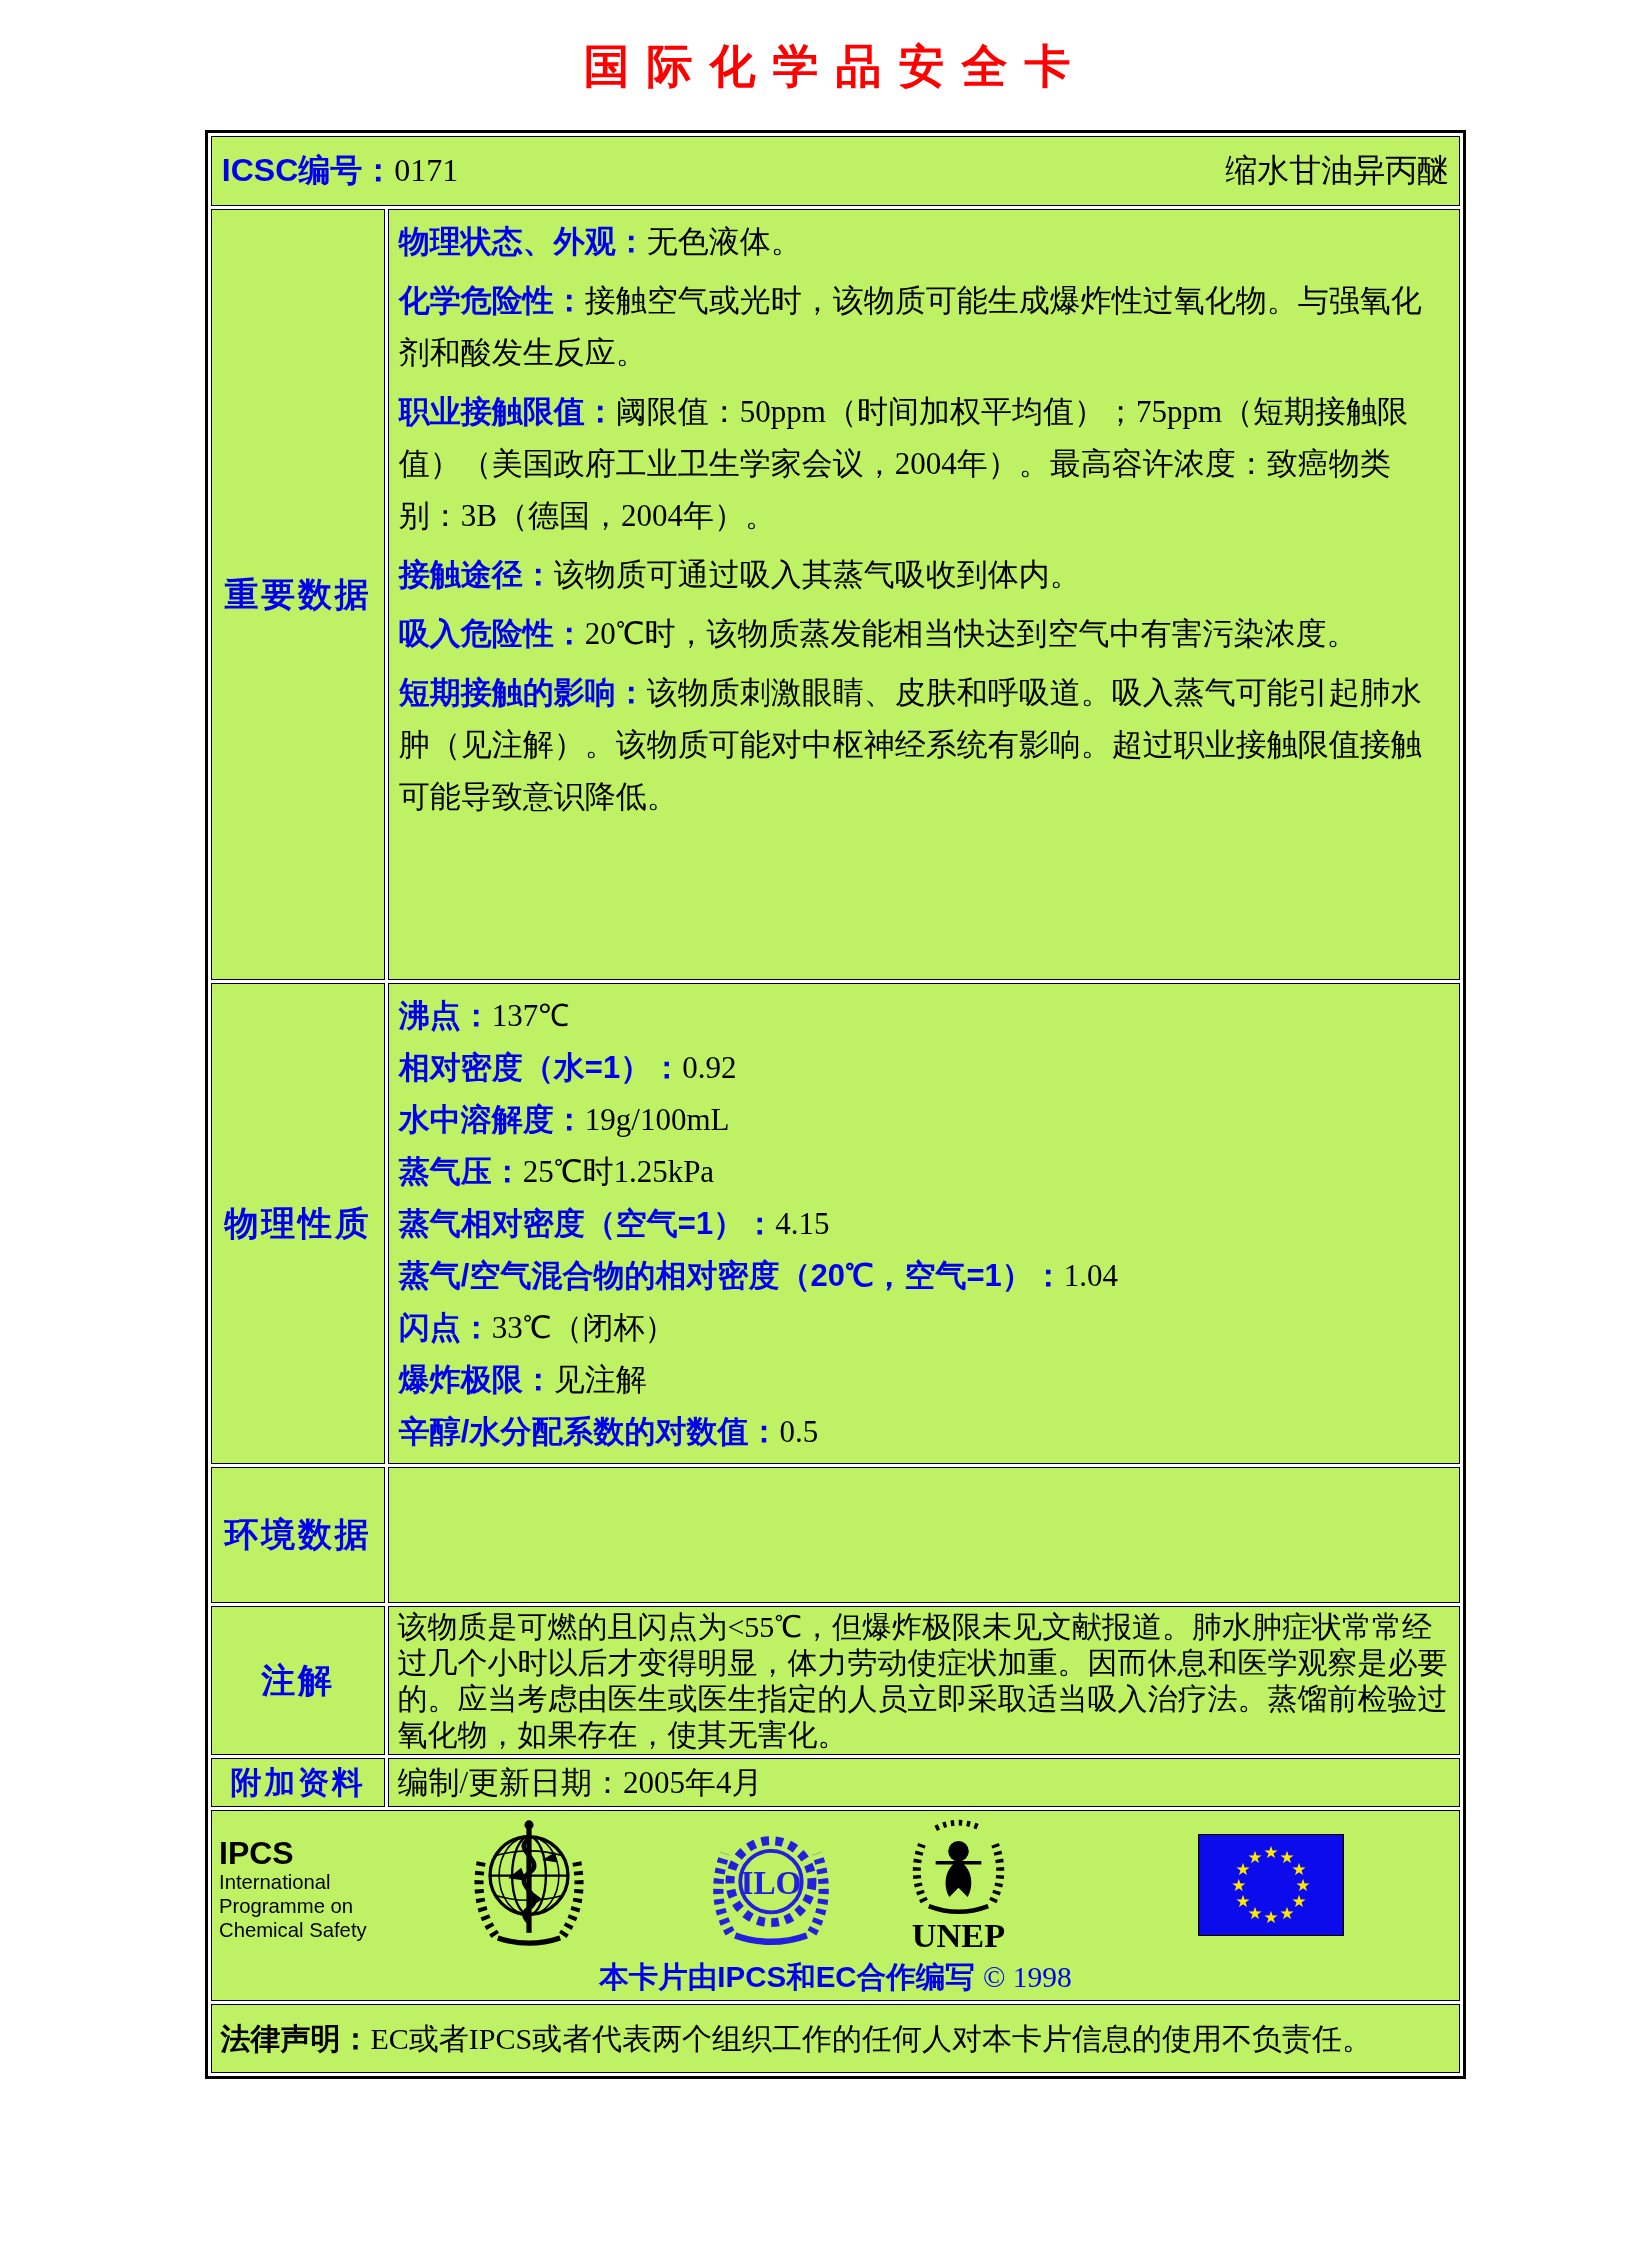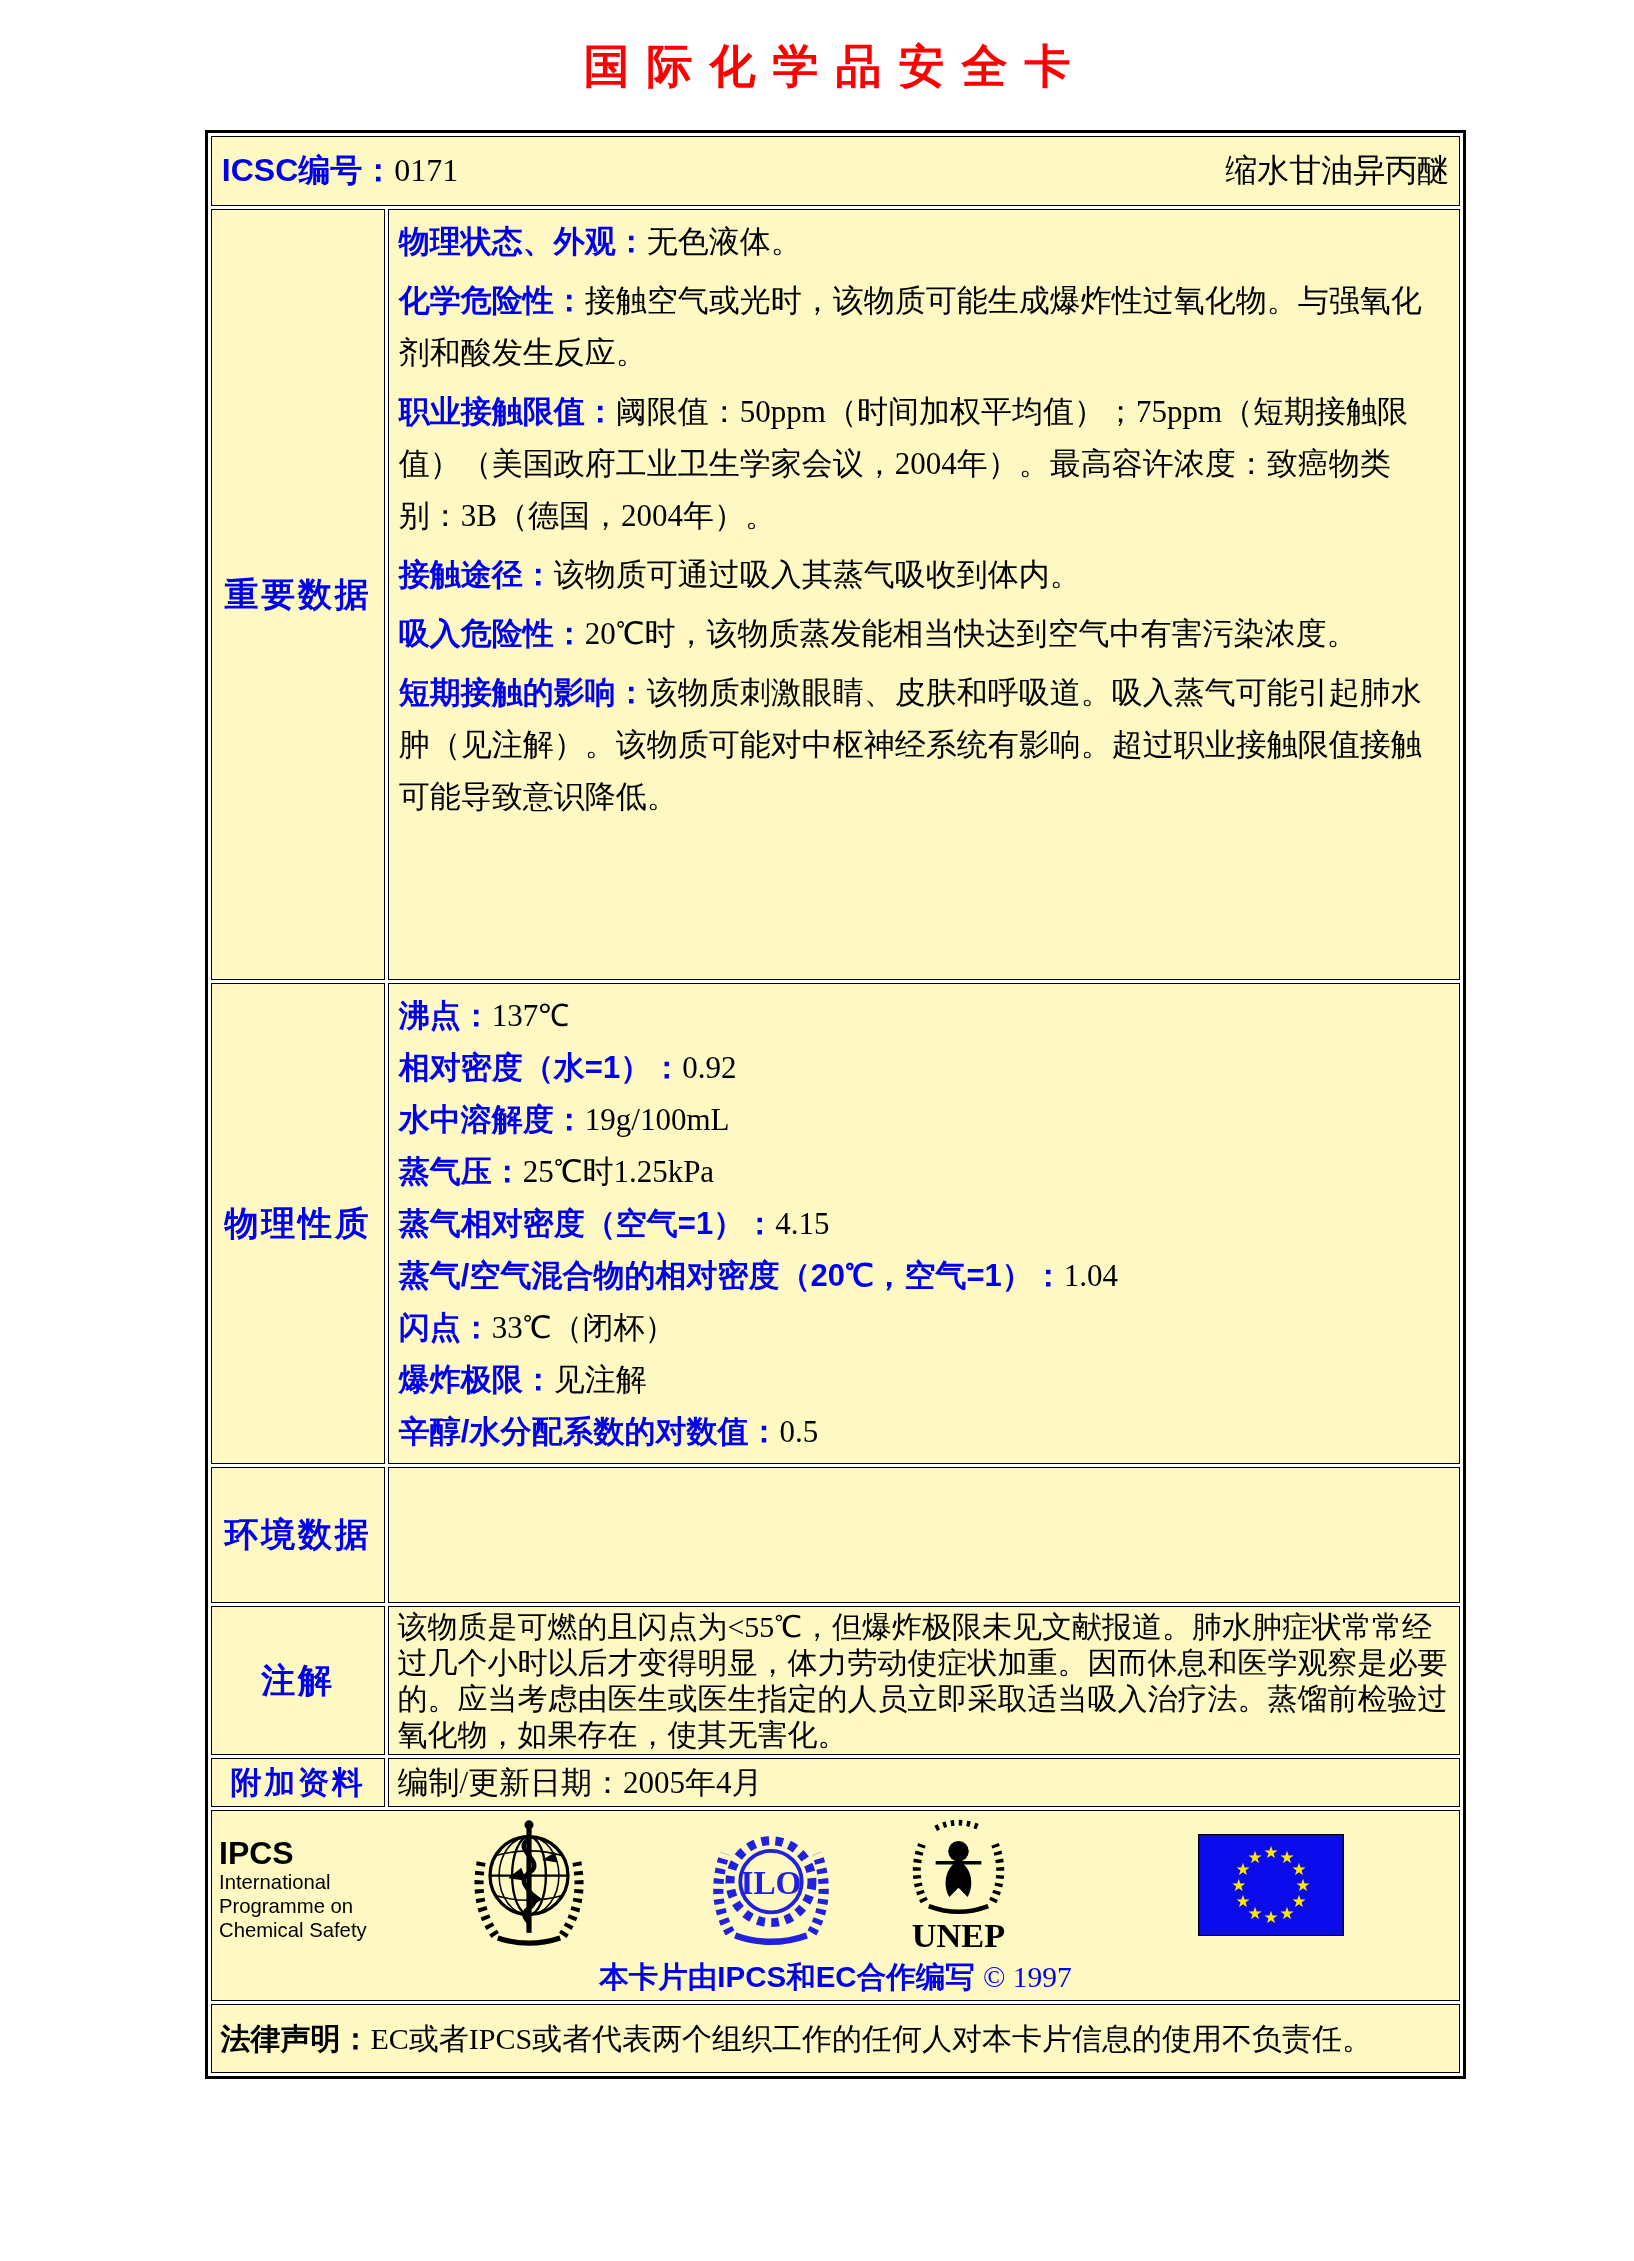--- a/index.html
+++ b/index.html
@@ -14,21 +14,21 @@
     font-size:46px;line-height:59px;letter-spacing:17px;
     font-family:"Liberation Sans", sans-serif;
     white-space:nowrap;
   }
   table.card{
     position:absolute;left:205px;top:130px;width:1261px;
     border-collapse:separate;border-spacing:3.5px;
     border:3.5px solid #000;background:#fff;
     table-layout:fixed;
   }
-  td{border:1.4px solid #000;vertical-align:top;box-sizing:border-box;padding:0;overflow:hidden;background:#fef9c3;margin-left:26px;}
+  td{border:1.4px solid #000;vertical-align:top;box-sizing:border-box;padding:0;overflow:hidden;background:#bef264;margin-left:26px;}
   td.label-cell{
     vertical-align:middle;text-align:center;
     color:#0000ee;font-family:"Liberation Sans", sans-serif;
     font-weight:bold;font-size:34px;letter-spacing:2.8px;
   }
   td.content-cell{
     padding:5.6px 9.8px;font-size:31px;line-height:52px;color:#000;
   }
   .content-cell p{margin:0 0 7px 0;}
   .content-cell.tight p{margin:0;}
@@ -191,21 +191,21 @@
           <text x="81" y="121">★</text>
           <text x="64" y="104">★</text>
           <text x="58" y="81">★</text>
           <text x="64" y="58">★</text>
           <text x="81" y="41">★</text>
         </g>
       </svg>
 
       <div class="footer-caption">
         <span>本卡片由IPCS和EC合作编写</span>
-        <span class="copyright">© 1997</span>
+        <span class="copyright">© 1998</span>
       </div>
     </td>
   </tr>
 
   <tr>
     <td colspan="2" class="legal-cell" style="height:67px;">
       <span class="legal-label">法律声明：</span><span>EC或者IPCS或者代表两个组织工作的任何人对本卡片信息的使用不负责任。</span>
     </td>
   </tr>
 </tbody>

